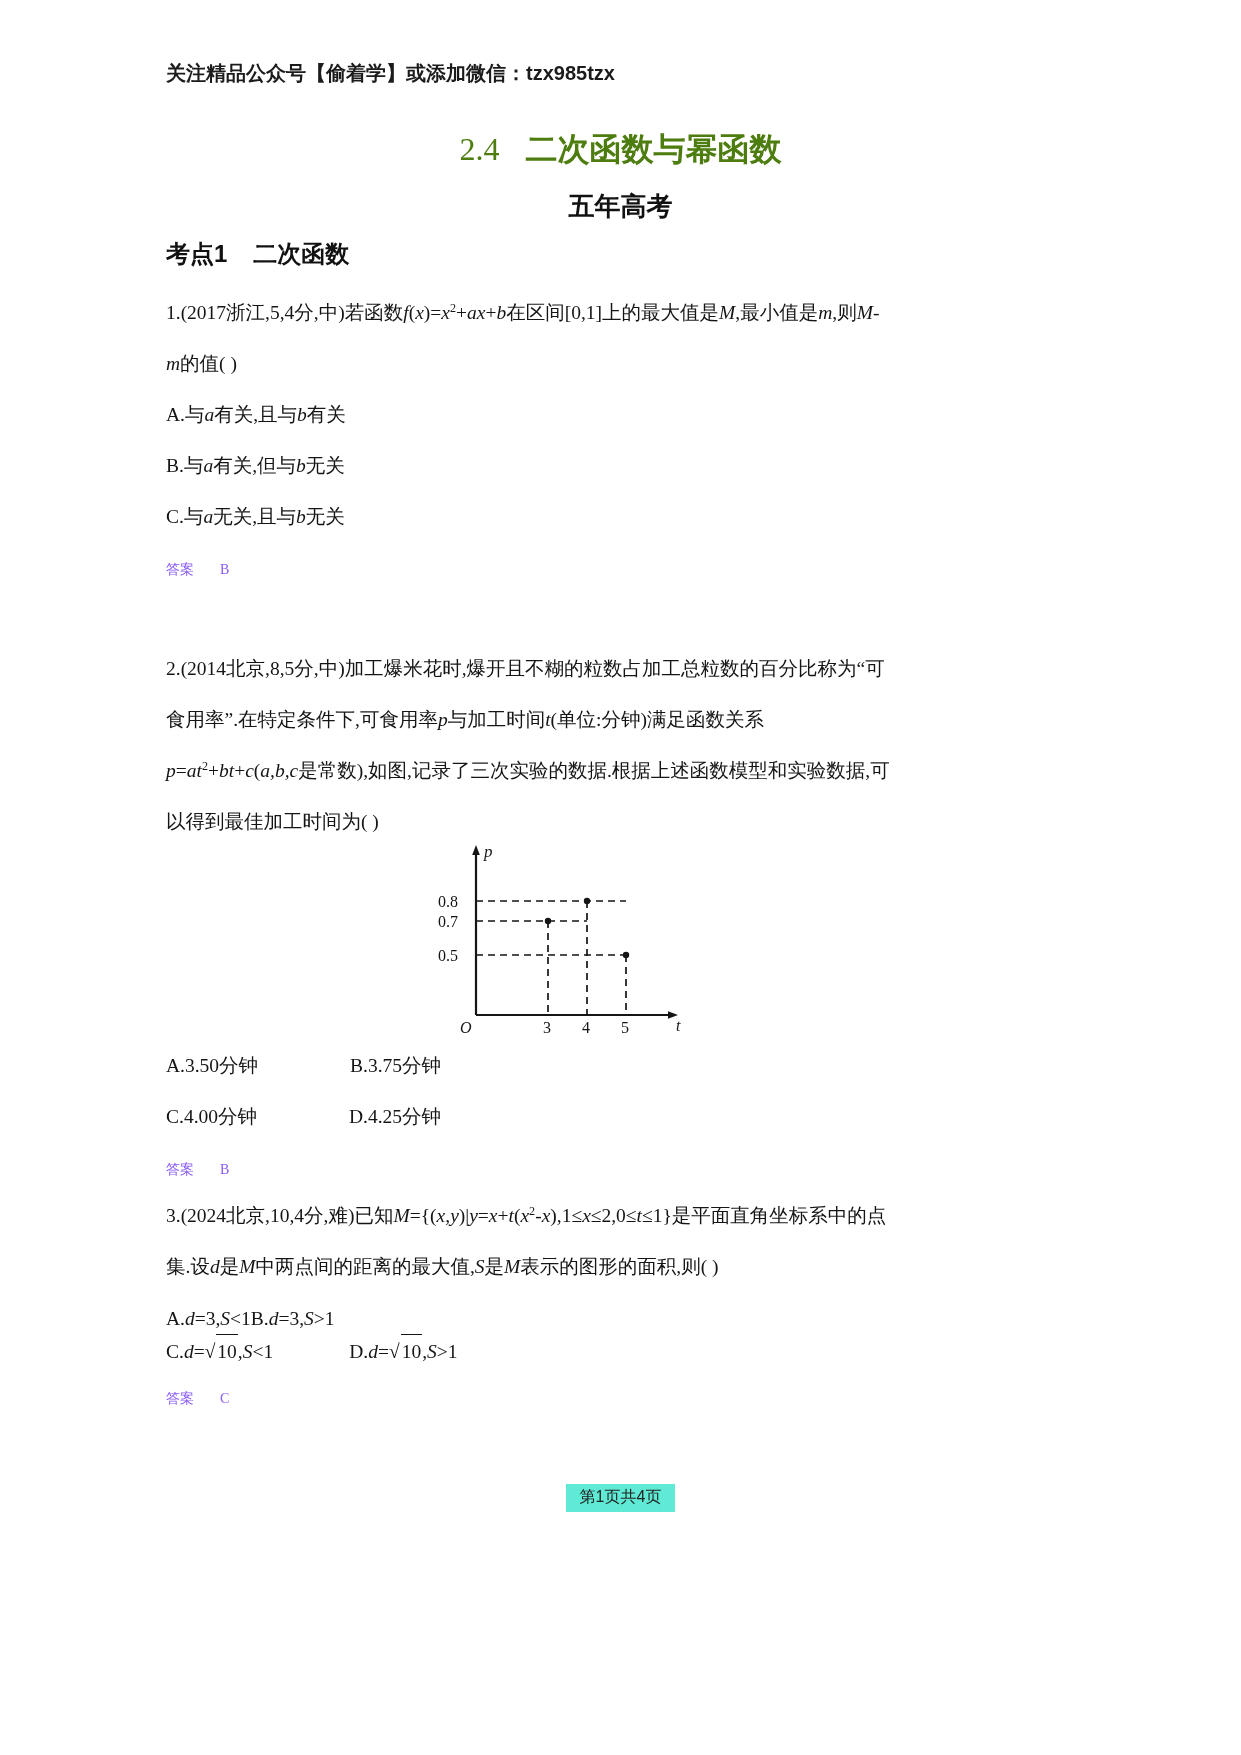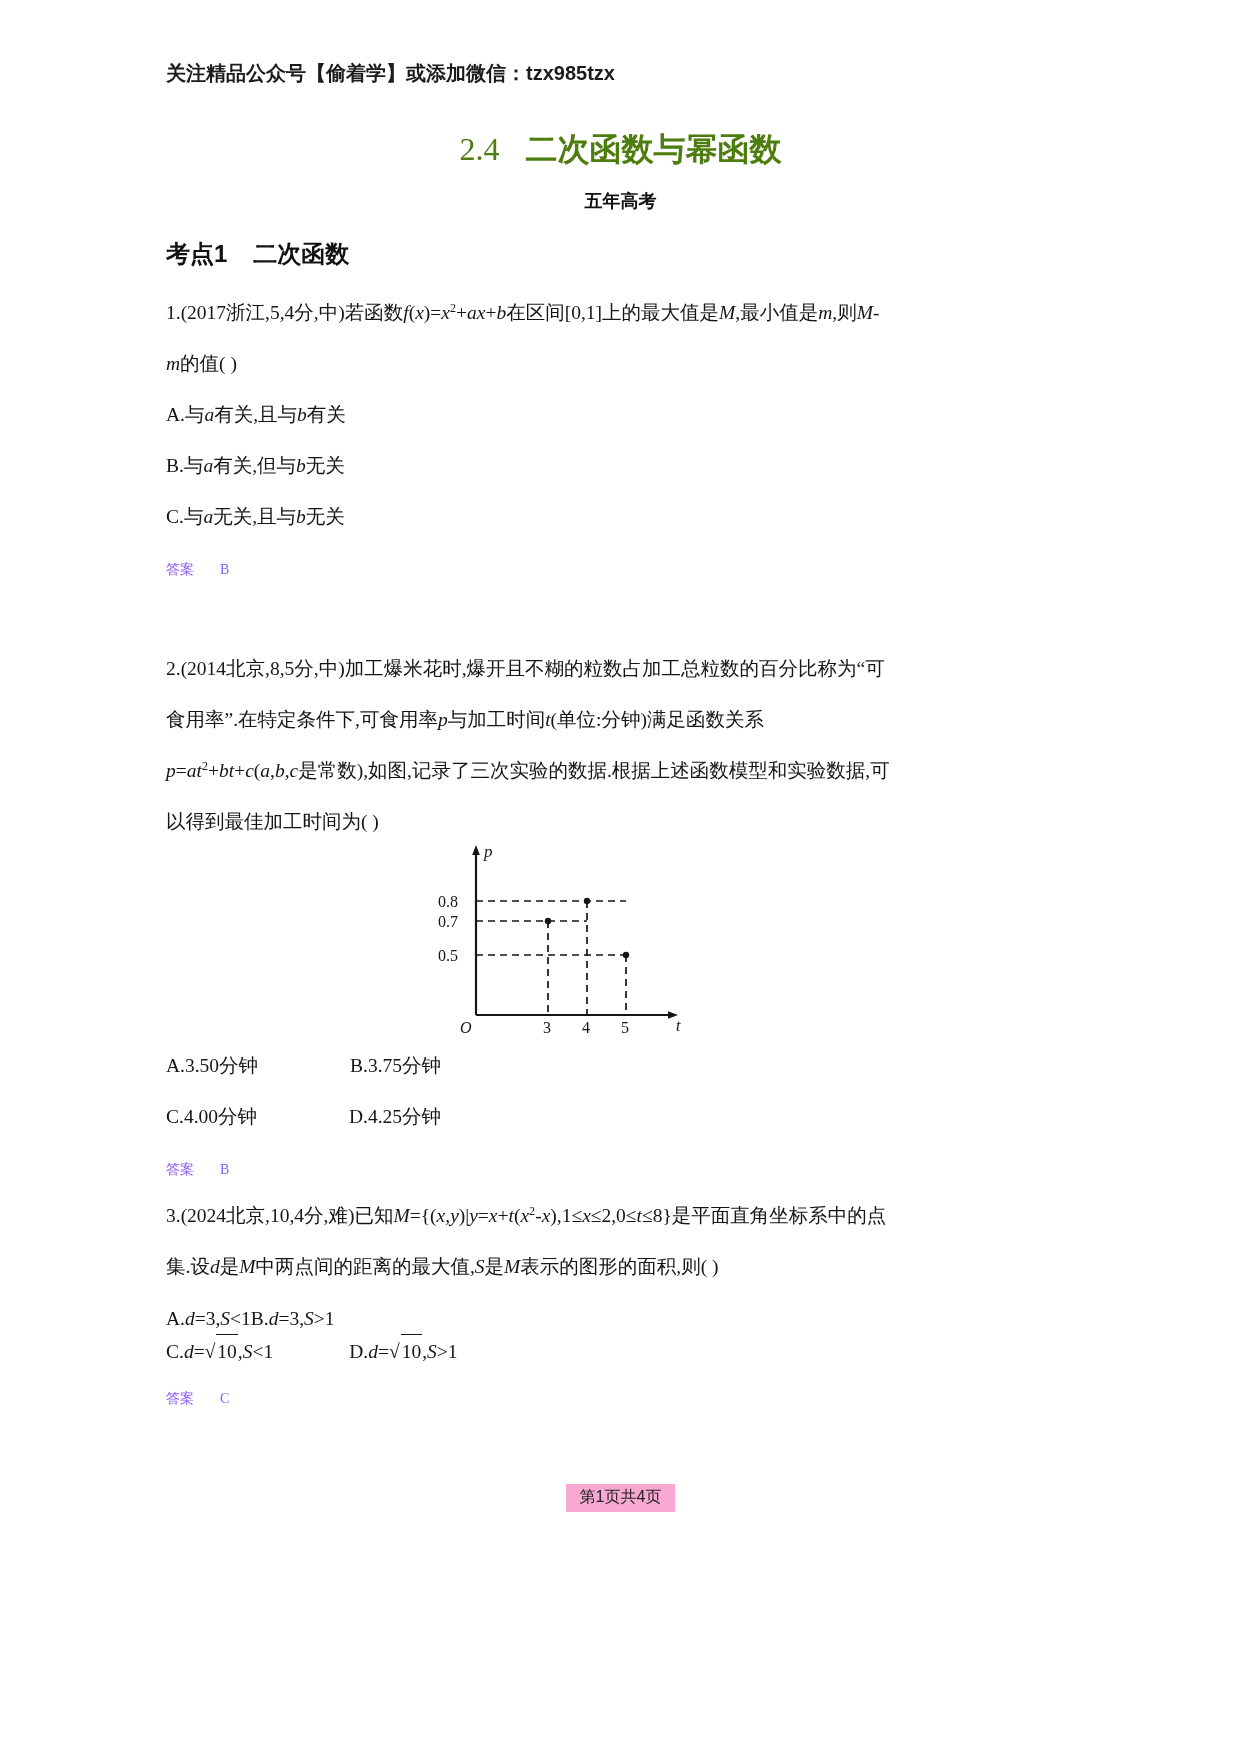--- a/index.html
+++ b/index.html
@@ -26,21 +26,21 @@
     font-family:"Liberation Sans", sans-serif;
     font-size:32px; font-weight:700; color:#4d7c0f;
   }
   .doc-title .num { font-family:"Liberation Serif", serif; font-weight:400; }
   .doc-title .gap { display:inline-block; width:26px; }
 
   .sub-title {
     position:absolute; left:0; top:189px; width:1241px;
     text-align:center;
     font-family:"Liberation Sans", sans-serif;
-    font-size:18px; font-weight:700; color:#111;
+    font-size:26px; font-weight:700; color:#111;
   }
 
   .kaodian {
     position:absolute; left:166px; top:238px;
     font-family:"Liberation Sans", sans-serif;
     font-size:24px; font-weight:700; color:#111;
     white-space:nowrap;
   }
   .kaodian .gap { display:inline-block; width:26px; }
 
@@ -70,21 +70,21 @@
 
   .radical { border-top:1.3px solid #151515; padding:6px 1px; margin-left:1px; }
 
   .figure { position:absolute; left:430px; top:843px; width:270px; height:200px; }
 
   .footer {
     position:absolute; left:0; top:1484px; width:1241px; text-align:center;
   }
   .footer .pg {
     display:inline-block;
-    background:#f9a8d4;
+    background:#5eead4;
     padding:3px 14px 4px 14px;
     font-family:"Liberation Sans", sans-serif;
     font-size:16px;
     color:#222;
   }
 </style>
 </head>
 <body>
 
 <div class="page">
@@ -183,21 +183,21 @@
     <div class="line opt-row">
       <span><span>C.</span><span>4.00分钟</span></span><span class="o2"><span>D.</span><span>4.25分钟</span></span>
     </div>
     <div class="line">
       <span class="ans"><span class="lab">答案</span><span class="val">B</span></span>
     </div>
   </div>
 
   <div class="body-col" style="top:1190px;">
     <div class="line">
-      <span>3.(2024北京,10,4分,难)已知</span><i>M</i><span>={(</span><i>x,y</i><span>)|</span><i>y</i><span>=</span><i>x</i><span>+</span><i>t</i><span>(</span><i>x</i><sup>2</sup><span>-</span><i>x</i><span>),1≤</span><i>x</i><span>≤2,0≤</span><i>t</i><span>≤8}是平面直角坐标系中的点</span>
+      <span>3.(2024北京,10,4分,难)已知</span><i>M</i><span>={(</span><i>x,y</i><span>)|</span><i>y</i><span>=</span><i>x</i><span>+</span><i>t</i><span>(</span><i>x</i><sup>2</sup><span>-</span><i>x</i><span>),1≤</span><i>x</i><span>≤2,0≤</span><i>t</i><span>≤1}是平面直角坐标系中的点</span>
     </div>
     <div class="line">
       <span>集.设</span><i>d</i><span>是</span><i>M</i><span>中两点间的距离的最大值,</span><i>S</i><span>是</span><i>M</i><span>表示的图形的面积,则(        )</span>
     </div>
     <div class="line tight" style="margin-top:10px;">
       <span><span>A.</span><i>d</i><span>=3,</span><i>S</i><span>&lt;1</span></span><span class="o2"><span>B.</span><i>d</i><span>=3,</span><i>S</i><span>&gt;1</span></span>
     </div>
     <div class="line tight">
       <span><span>C.</span><i>d</i><span>=√</span><span class="radical">10</span><span>,</span><i>S</i><span>&lt;1</span></span><span class="o2" style="margin-left:76px;text-align:right;"><span>D.</span><i>d</i><span>=√</span><span class="radical">10</span><span>,</span><i>S</i><span>&gt;1</span></span>
     </div>

